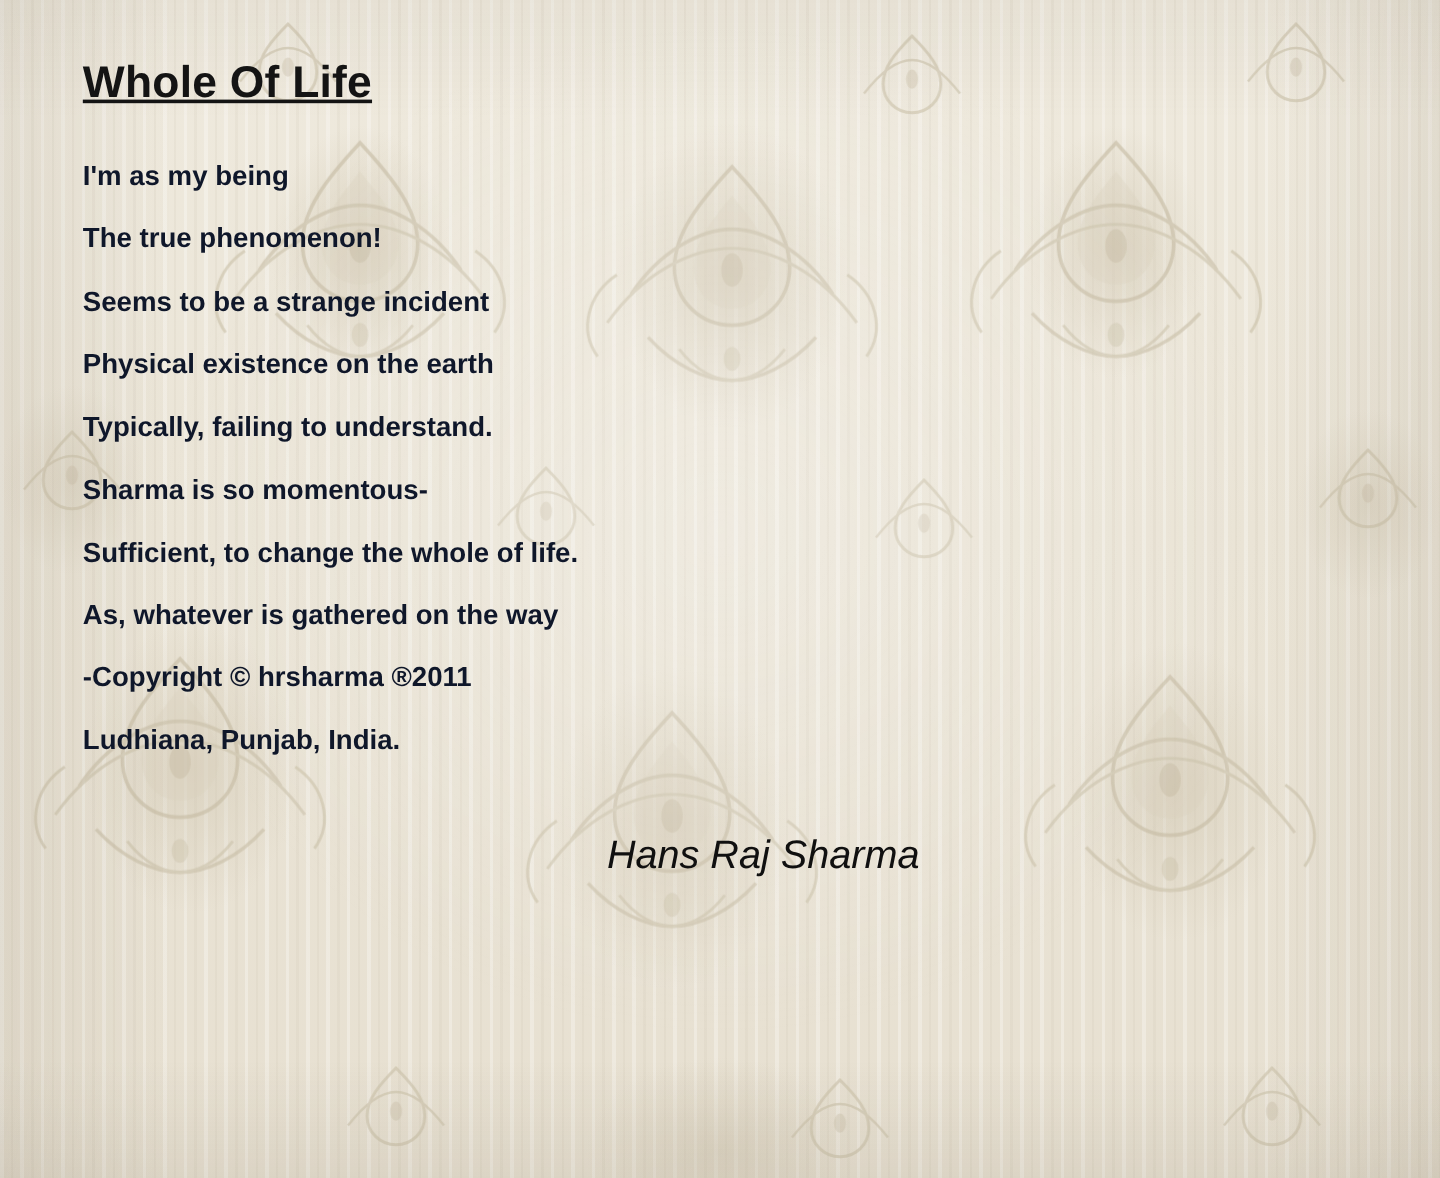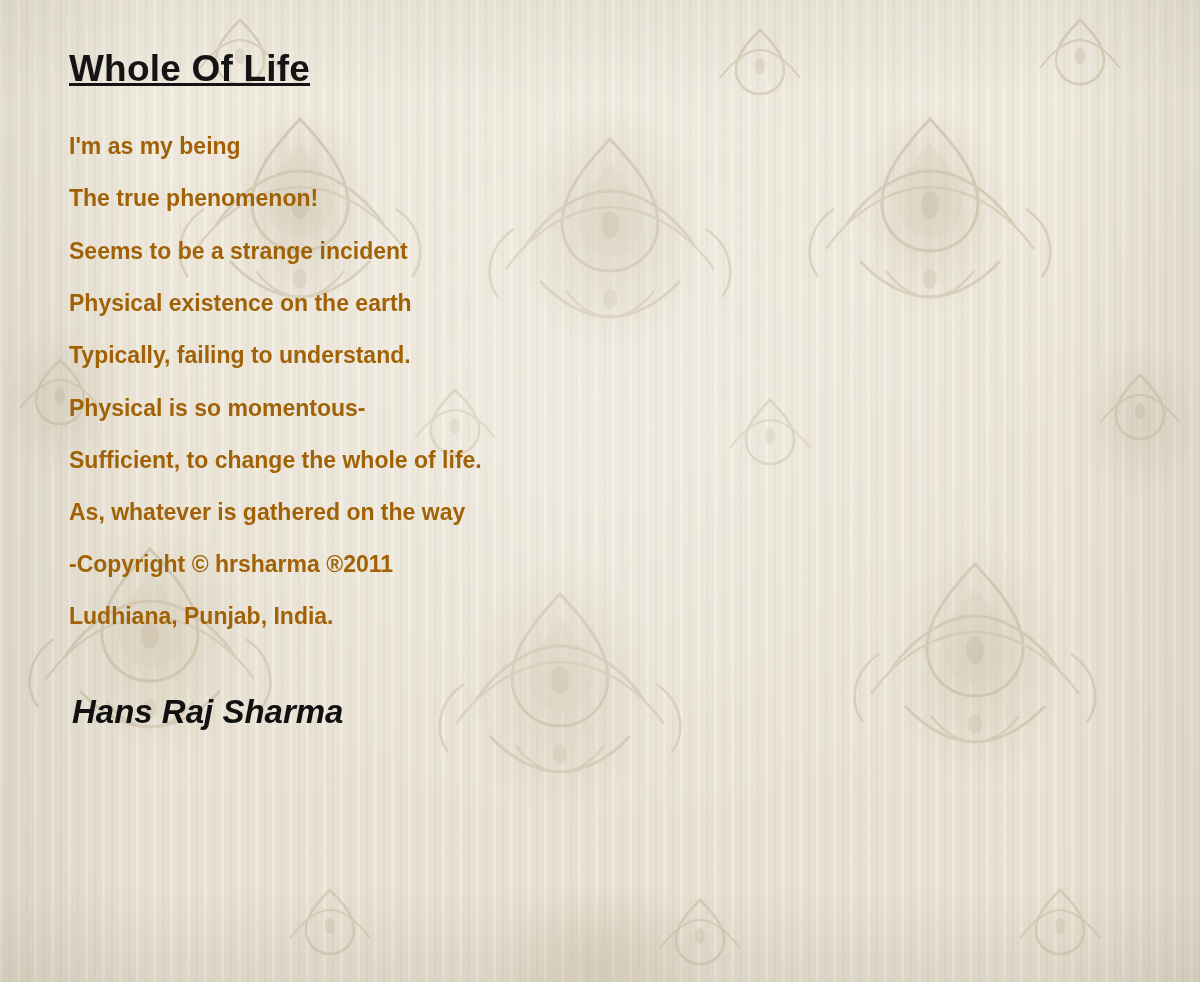--- a/index.html
+++ b/index.html
@@ -96,33 +96,34 @@
   .stanza {
     margin-top: 30px;
   }
   .stanza:first-of-type {
     margin-top: 44px;
   }
 
   .poem-line {
     font-size: 23px;
     font-weight: bold;
-    color: #a16207;
+    color: #0f172a;
     line-height: 1.0;
     margin: 0 0 29px 3px;
     white-space: pre;
   }
 
   #poem-author {
     margin: 66px 0 0 6px;
     font-size: 33px;
     font-style: italic;
-    font-weight: bold;
+    font-weight: normal;
     color: #101010;
     line-height: 1.1;
+    text-align: center;
   }
 </style>
 </head>
 <body>
 
 <div id="poem-card">
 
   <div class="bg-layer bg-base"></div>
   <div class="bg-layer bg-stripes"></div>
   <div class="bg-layer bg-damask"></div>
@@ -179,21 +180,21 @@
       <p class="poem-line">The true phenomenon!</p>
     </div>
 
     <div class="stanza">
       <p class="poem-line">Seems to be a strange incident</p>
       <p class="poem-line">Physical existence on the earth</p>
       <p class="poem-line">Typically, failing to understand.</p>
     </div>
 
     <div class="stanza">
-      <p class="poem-line">Physical is so momentous-</p>
+      <p class="poem-line">Sharma is so momentous-</p>
       <p class="poem-line">Sufficient, to change the whole of life.</p>
       <p class="poem-line">As, whatever is gathered on the way</p>
       <p class="poem-line">-Copyright © hrsharma ®2011</p>
       <p class="poem-line">Ludhiana, Punjab, India.</p>
     </div>
 
     <div id="poem-author">Hans Raj Sharma</div>
 
   </div>
 </div>

